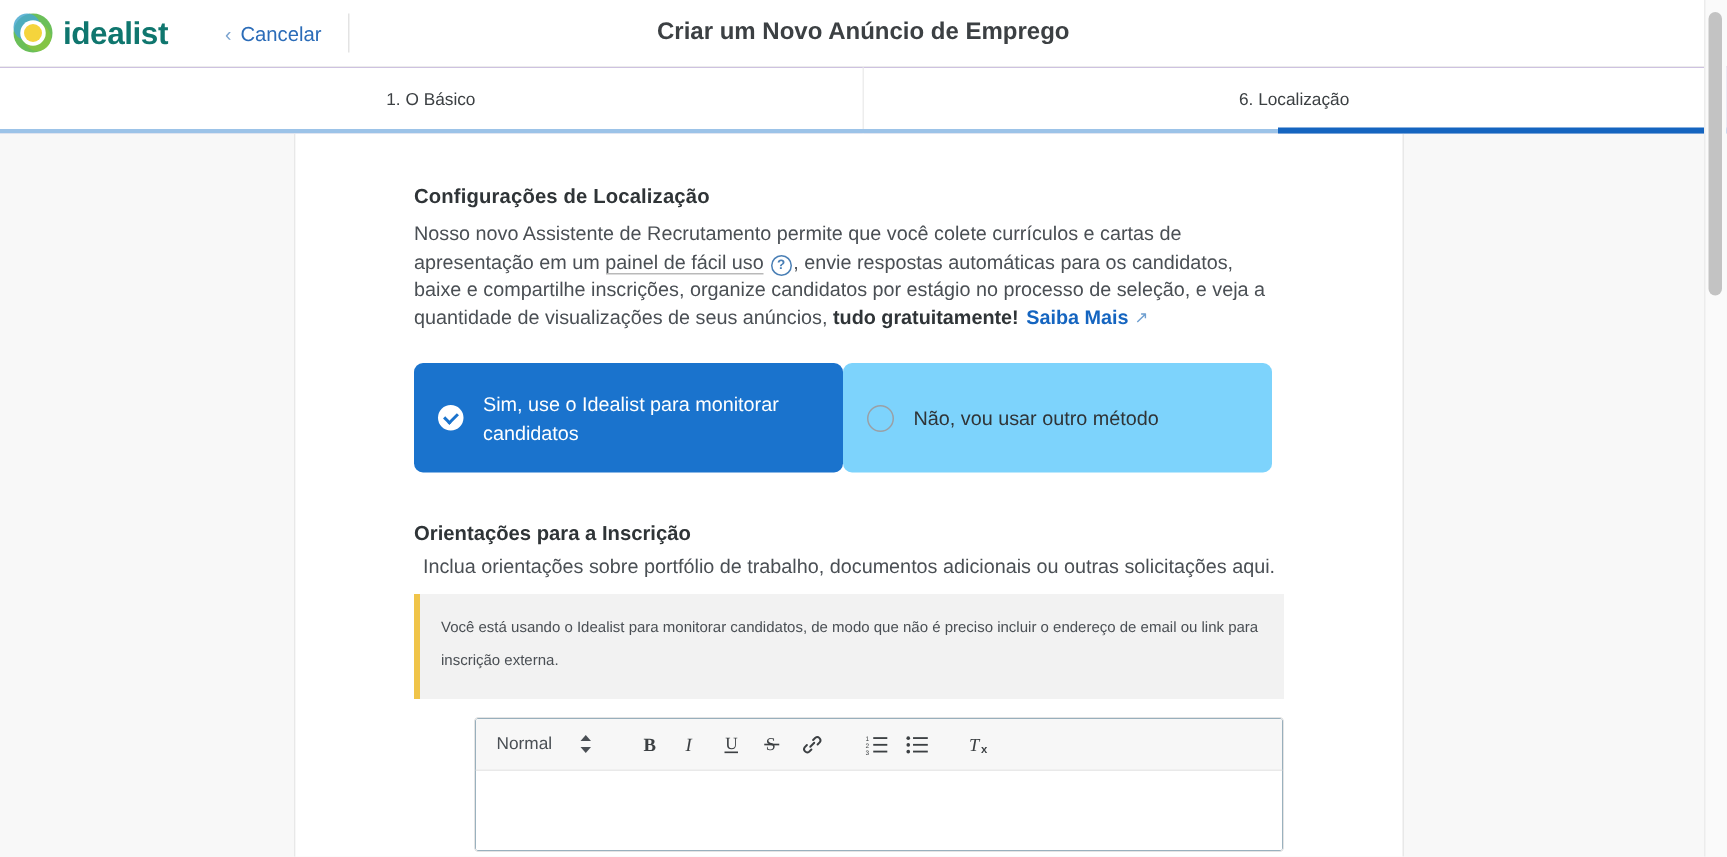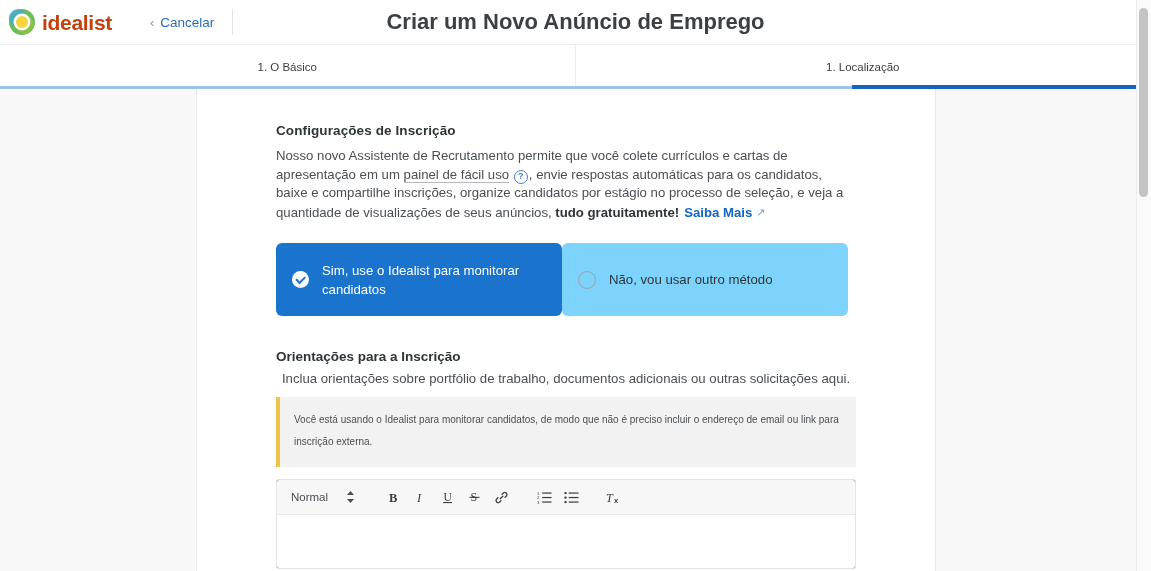--- a/index.html
+++ b/index.html
@@ -34,21 +34,21 @@
   .brand-mark {
     width: 32px;
     height: 32px;
     position: relative;
     flex: none;
   }
   .brand-mark svg { display: block; }
   .brand-name {
     font-size: 21px;
     font-weight: bold;
-    color: #c2410c;
+    color: #0f766e;
     letter-spacing: -0.3px;
     line-height: 1;
   }
   .cancel-wrap {
     display: flex;
     align-items: center;
     margin-left: 30px;
     height: 44px;
   }
   .cancel-btn {
@@ -74,21 +74,21 @@
     background: #e3e3e3;
     margin-left: 2px;
   }
   .page-title {
     position: absolute;
     left: 0; right: 0;
     top: 0;
     height: 44px;
     line-height: 44px;
     text-align: center;
-    font-size: 22px;
+    font-size: 16px;
     font-weight: bold;
     color: #3c4043;
     pointer-events: none;
   }
 
   
   .tabstrip {
     position: relative;
     height: 44px;
     background: #4c1d95;
@@ -286,20 +286,21 @@
     margin-bottom: 12px;
     box-sizing: border-box;
   }
 
   
   .editor {
     border: 1px solid #e4e4e4;
     border-radius: 3px;
     background: #0c4a6e;
     overflow: hidden;
+    margin-left: 40px;
   }
   .toolbar {
     background: #f7f7f7;
     border-bottom: 1px solid #e9e9e9;
     height: 34px;
     display: flex;
     align-items: center;
     padding: 0 10px;
     gap: 2px;
   }
@@ -385,32 +386,32 @@
   </div>
 
   <div class="page-title">Criar um Novo Anúncio de Emprego</div>
 </div>
 
 <div class="tabstrip">
   <div class="tab">
     <span>1. O Básico</span>
   </div>
   <div class="tab">
-    <span>1. Localização</span>
+    <span>6. Localização</span>
   </div>
   <div class="tab-underline"></div>
 </div>
 
 <div class="workspace">
   <div class="rail-left"></div>
 
   <div class="sheet">
     <div class="sheet-inner">
 
-      <h2 class="section-title">Configurações de Inscrição</h2>
+      <h2 class="section-title">Configurações de Localização</h2>
 
       <p class="lede">
         <span>Nosso novo Assistente de Recrutamento permite que você colete currículos e cartas de apresentação em um </span><span class="dotted">painel de fácil uso</span>
         <span class="help-icon">?</span><span>, envie respostas automáticas para os candidatos, baixe e compartilhe inscrições, organize candidatos por estágio no processo de seleção, e veja a quantidade de visualizações de seus anúncios, </span><span class="strong">tudo gratuitamente!</span><a class="more-link">Saiba Mais</a><span class="ext-arrow">↗</span>
       </p>
 
       <div class="choices">
         <div class="choice selected">
           <span class="radio-on"></span>
           <span class="choice-label">Sim, use o Idealist para monitorar candidatos</span>

